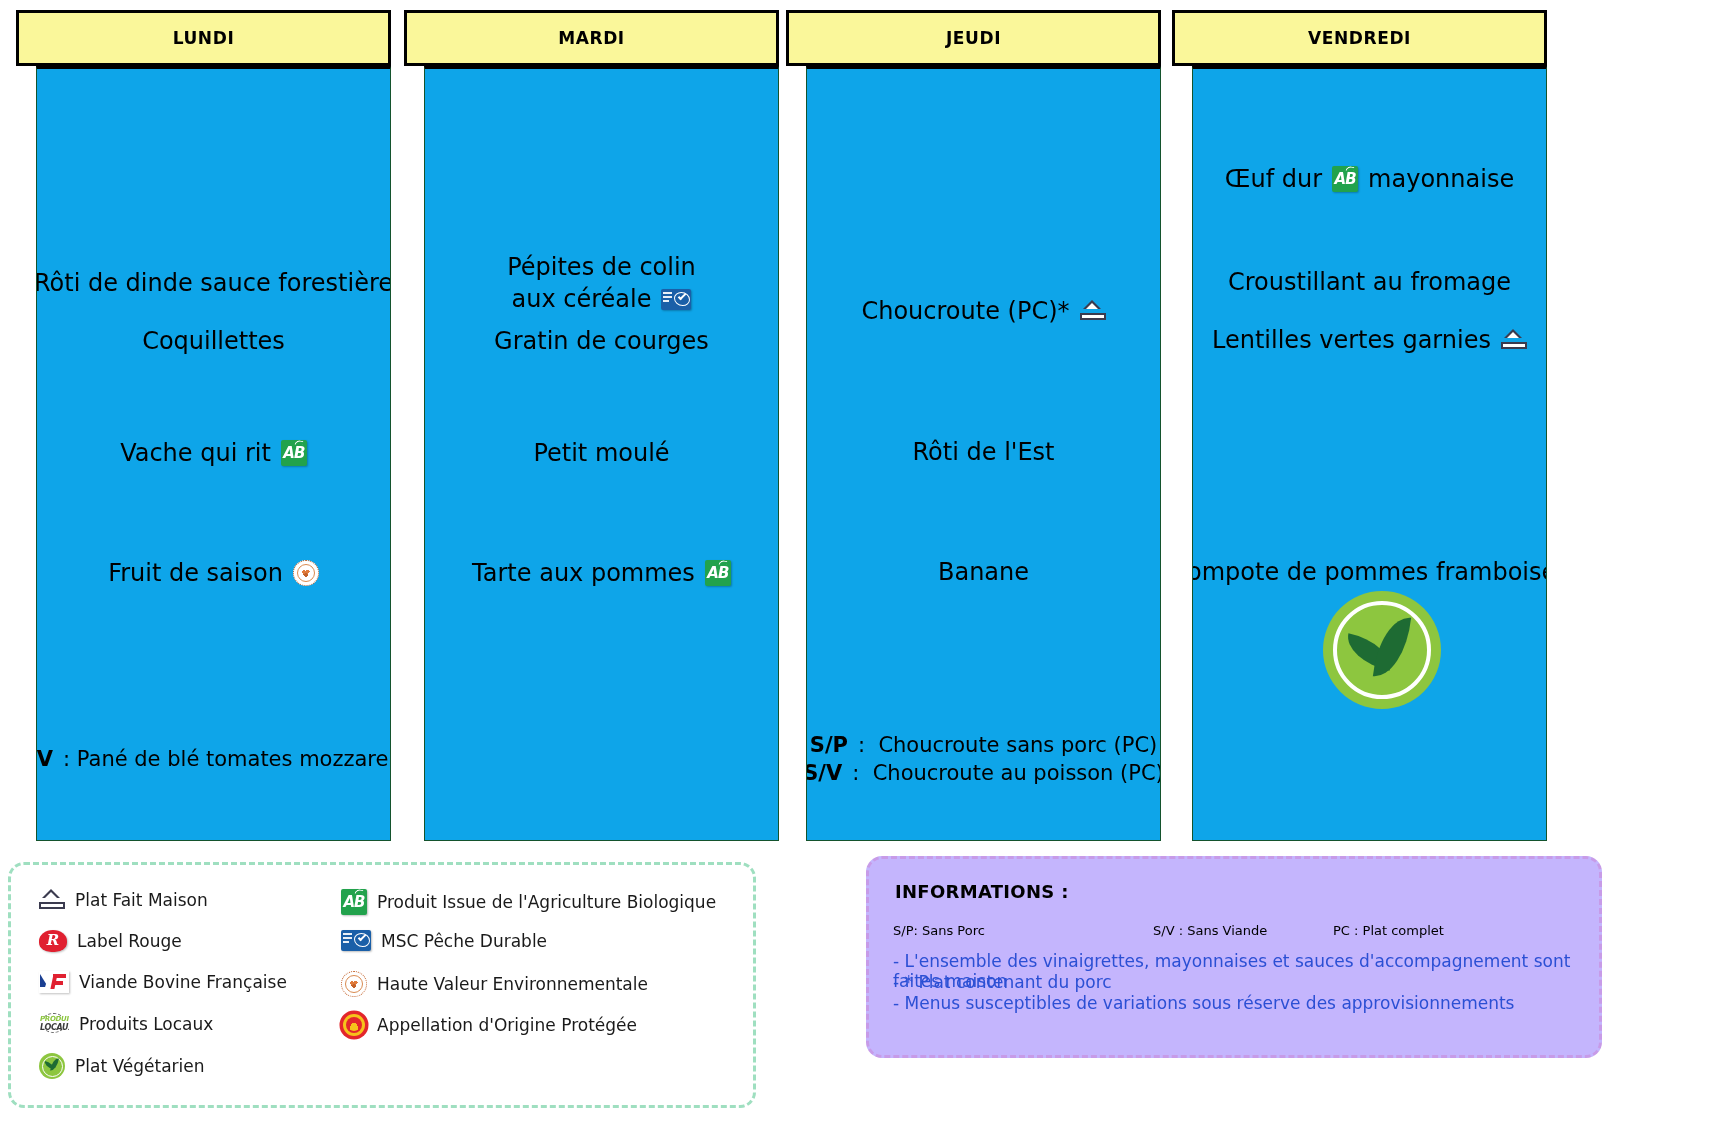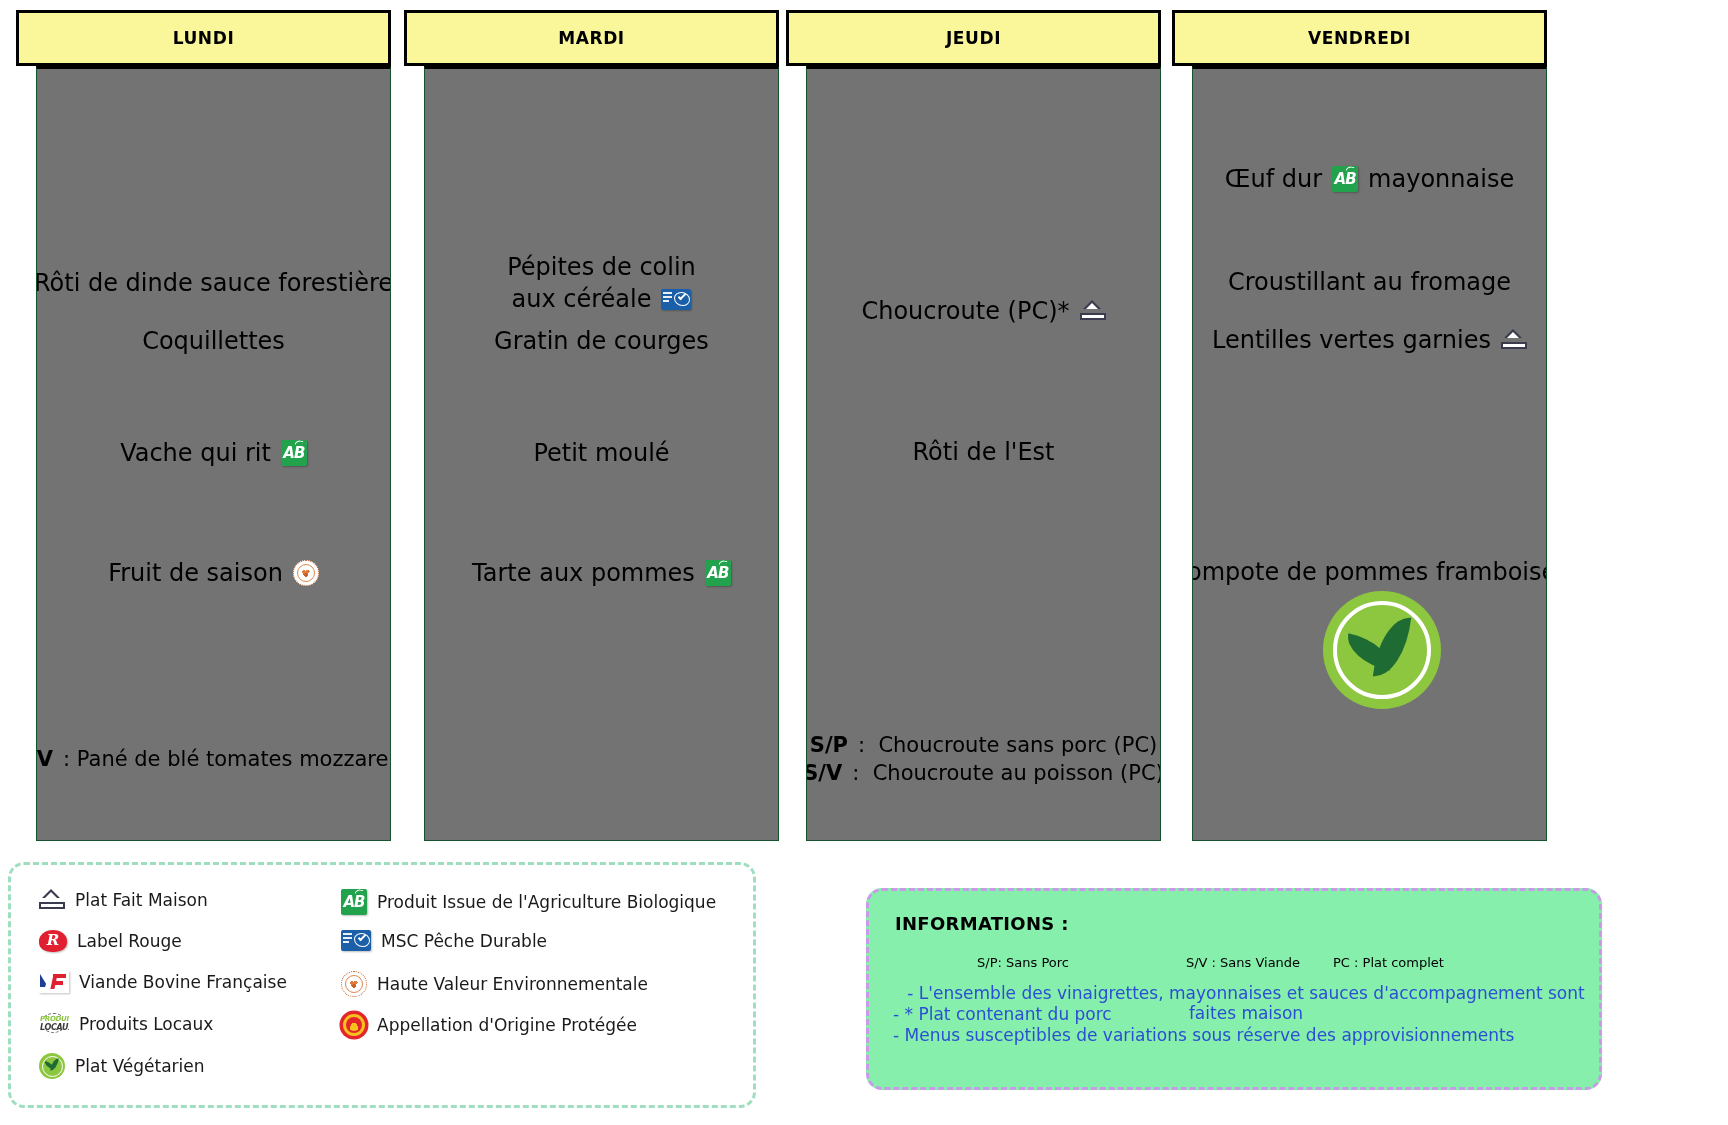--- a/index.html
+++ b/index.html
@@ -20,21 +20,21 @@
     background: #FAF79A;
     height: 56px;
     display: flex; align-items: center; justify-content: center;
     font-weight: bold; font-size: 17px; letter-spacing: .6px;
     color: #000;
   }
   .day-col .body {
     border: 1px solid #14532d;
     border-top: 3px solid #000;
     height: 775px;
-    background: #737373;
+    background: #0ea5e9;
     position: relative;
     overflow: hidden;
     margin-left: 20px;
   }
   .menu-line {
     position: absolute;
     left: 0; right: 0;
     text-align: center;
     font-size: 24px;
     color: #000;
@@ -242,22 +242,22 @@
   }
   .legend .lrow {
     position: absolute; display: flex; align-items: center; gap: 10px;
     font-size: 17px; color: #1a1a1a; white-space: nowrap;
   }
   .legend .lcolA { left: 28px; }
   .legend .lcolB { left: 330px; }
 
   
   .infos {
-    position: absolute; left: 866px; top: 888px; width: 736px; height: 202px;
-    border: 3px dashed #C79BE8; border-radius: 16px; background: #86efac; text-align: center;
+    position: absolute; left: 866px; top: 856px; width: 736px; height: 202px;
+    border: 3px dashed #C79BE8; border-radius: 16px; background: #c4b5fd;
   }
   .infos .title {
     position: absolute; left: 26px; top: 22px;
     font-size: 18px; font-weight: bold; color: #000; letter-spacing: .3px;
   }
   .infos .defs {
     position: absolute; left: 24px; top: 64px; width: 680px;
     font-size: 13px; color: #000; display: flex;
   }
   .infos .defs .d1 { width: 260px; }
@@ -348,20 +348,23 @@
           <span>Choucroute (PC)*</span>
           <span class="ico ico-maison">
             <span class="roof"></span>
               <span class="roof-in"></span>
               <span class="plate"></span>
           </span>
         </div>
         <div class="menu-line" style="top:369px">
           <span>Rôti de l'Est</span>
         </div>
+        <div class="menu-line" style="top:489px">
+          <span>Banane</span>
+        </div>
         <div class="menu-line sub" style="top:664px">
           <span class="lbl-strong">S/P</span>
           <span>:&nbsp; Choucroute sans porc (PC)</span>
         </div>
         <div class="menu-line sub" style="top:692px">
           <span class="lbl-strong">S/V</span>
           <span>:&nbsp; Choucroute au poisson (PC)</span>
         </div>
       </div>
     </div>

